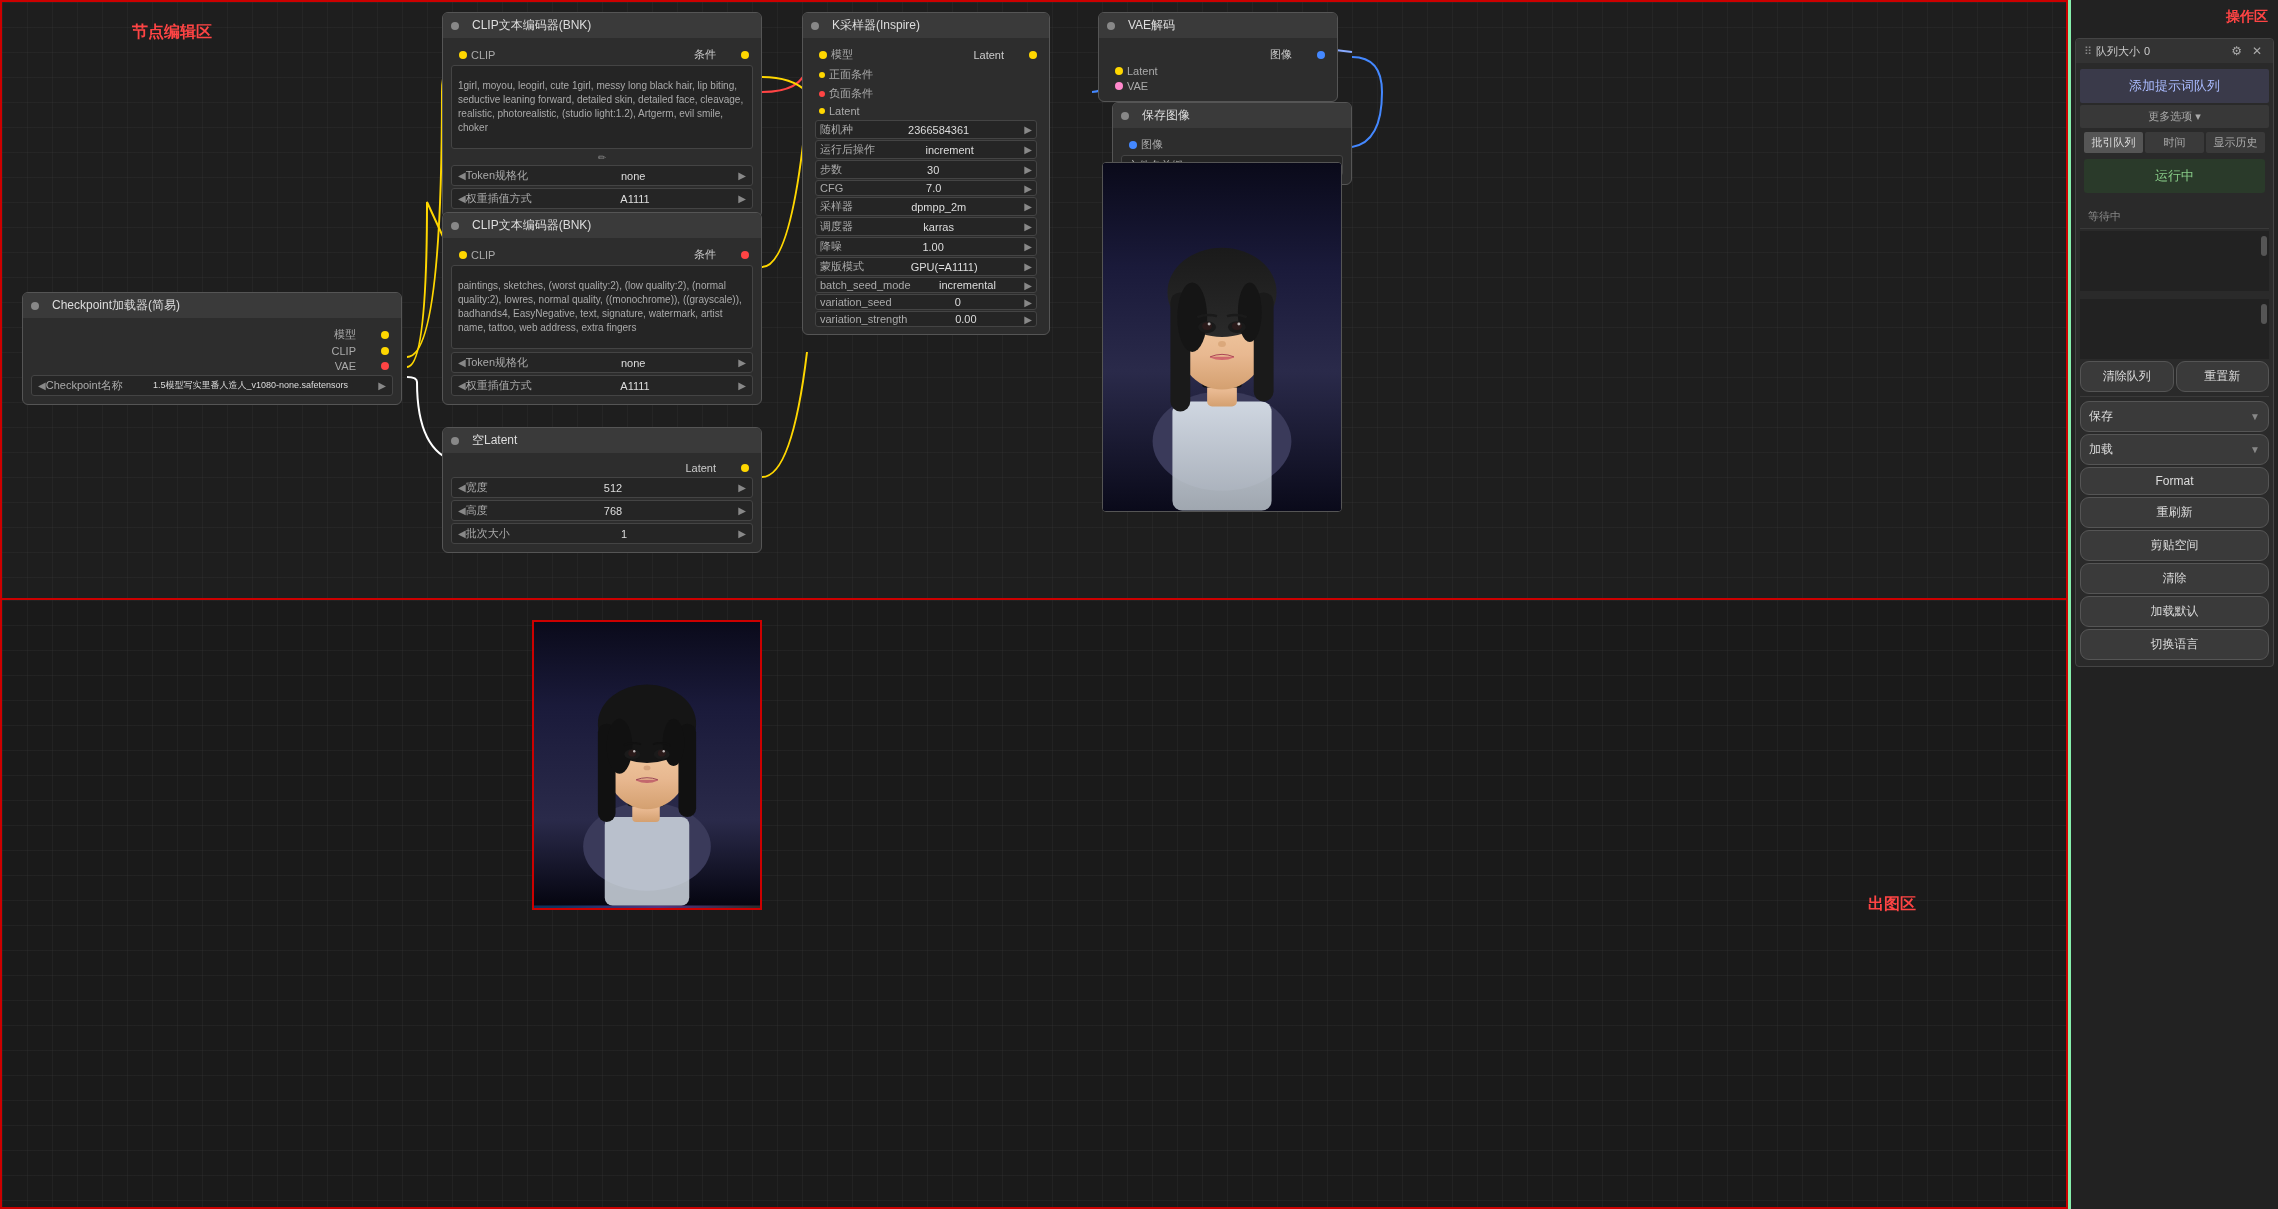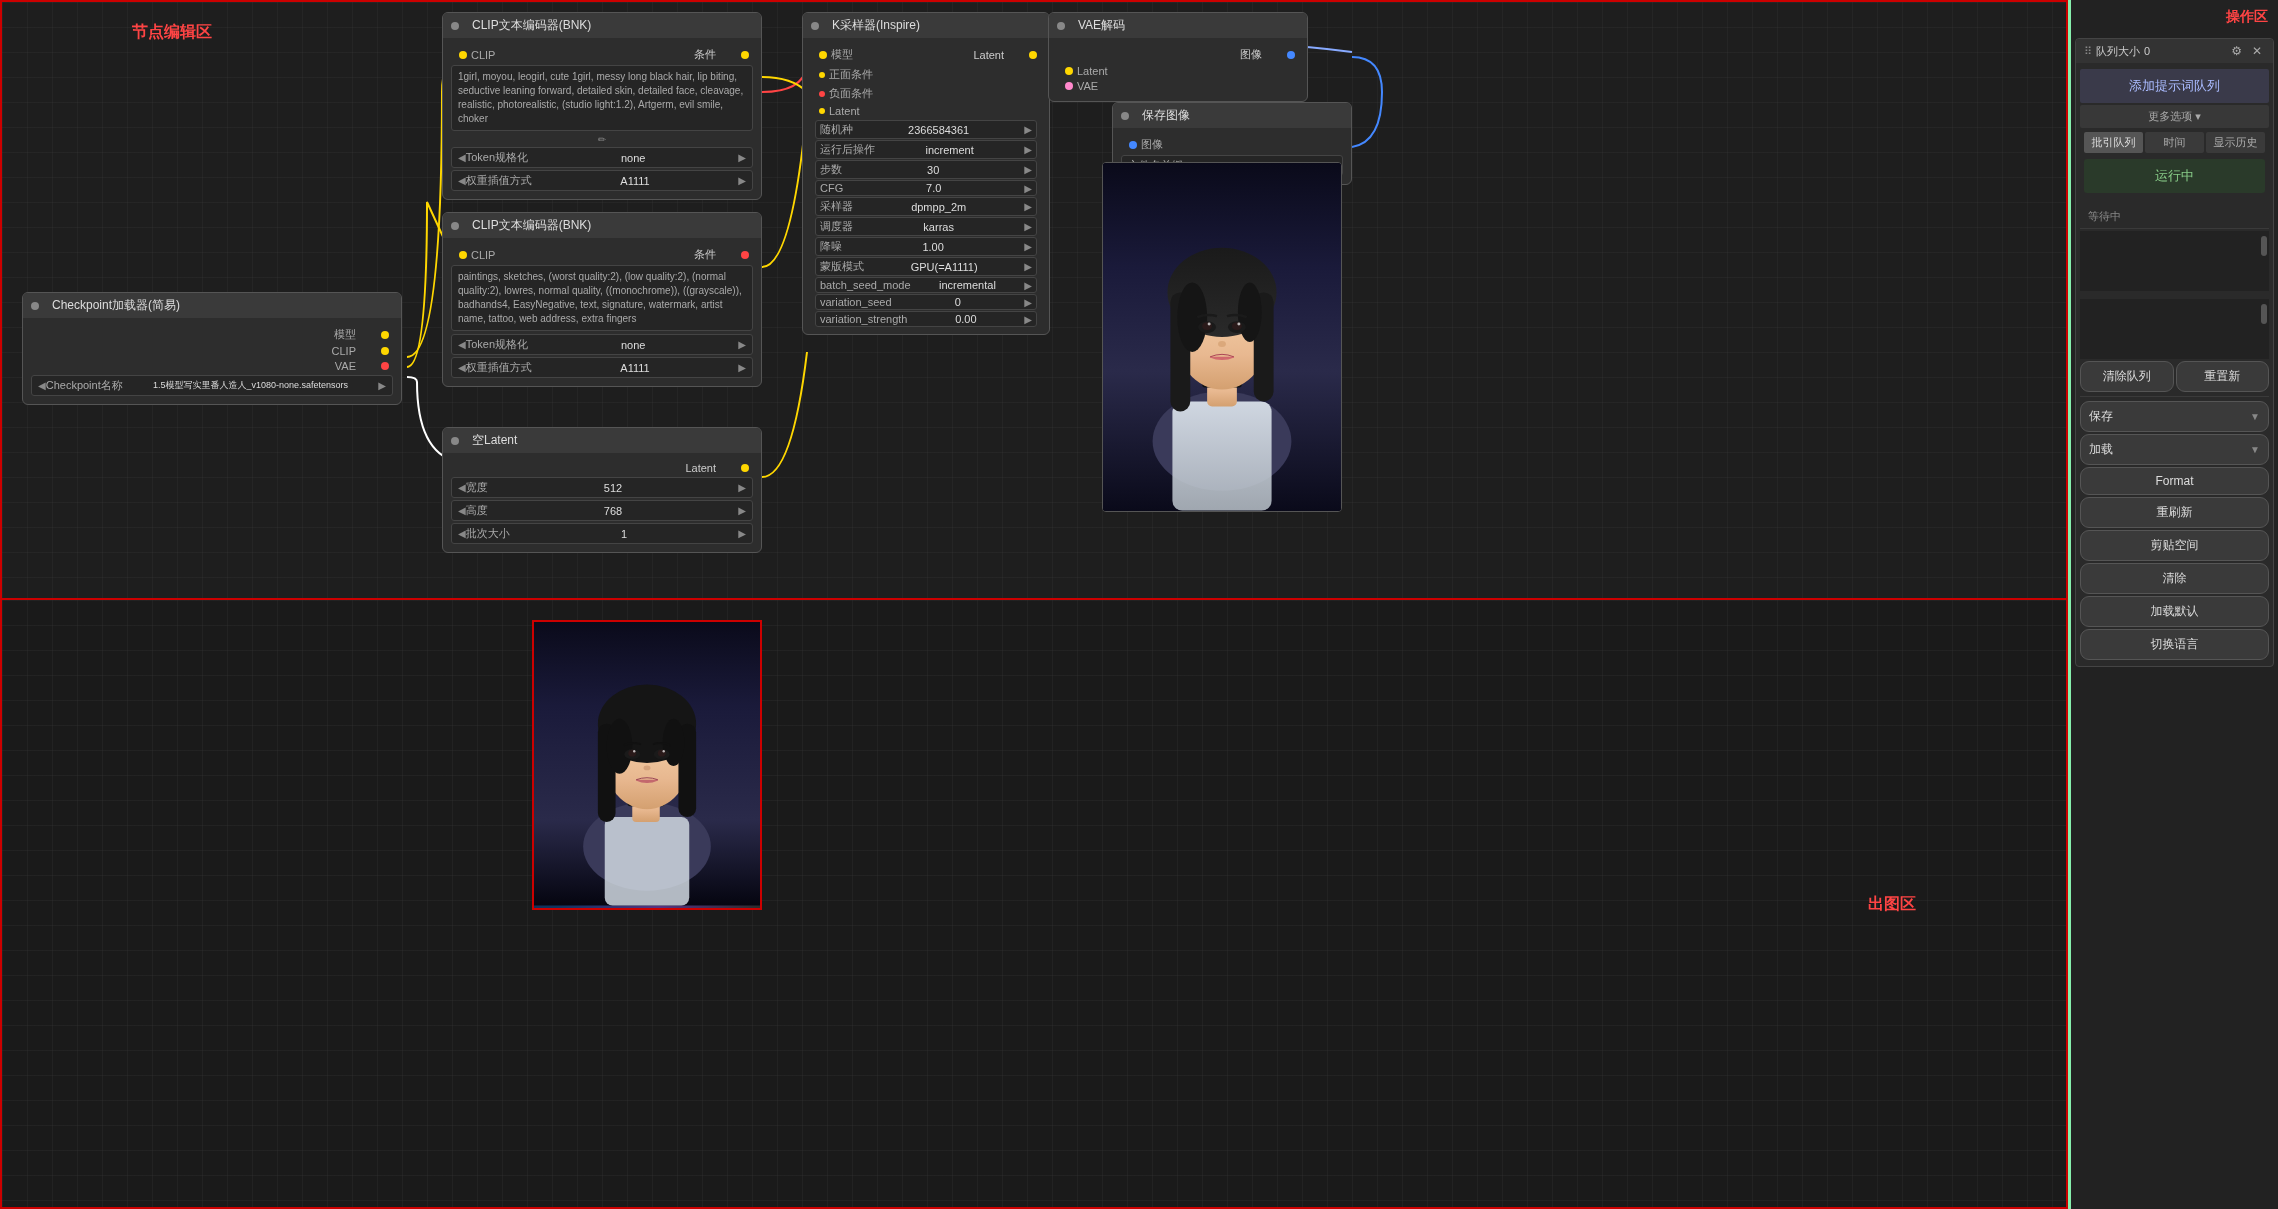--- a/index.html
+++ b/index.html
@@ -122,21 +122,21 @@
     .node-value {
       color: #ddd;
       flex: 1;
       text-align: center;
     }
 
     .textarea-content {
       background: #252525;
       border: 1px solid #444;
       border-radius: 3px;
-      padding: 4px 6px;
+      padding: 13px 6px;
       font-size: 10px;
       color: #aaa;
       line-height: 1.4;
       min-height: 60px;
       width: 100%;
       margin: 3px 0;
     }
 
     
     .node-checkpoint {
@@ -167,23 +167,23 @@
 
     
     .node-ksampler {
       left: 800px;
       top: 10px;
       width: 248px;
     }
 
     
     .node-vae {
-      left: 1046px;
+      left: 1096px;
       top: 10px;
-      width: 260px;
+      width: 240px;
     }
 
     
     .node-save {
       left: 1110px;
       top: 100px;
       width: 240px;
     }
 
     

